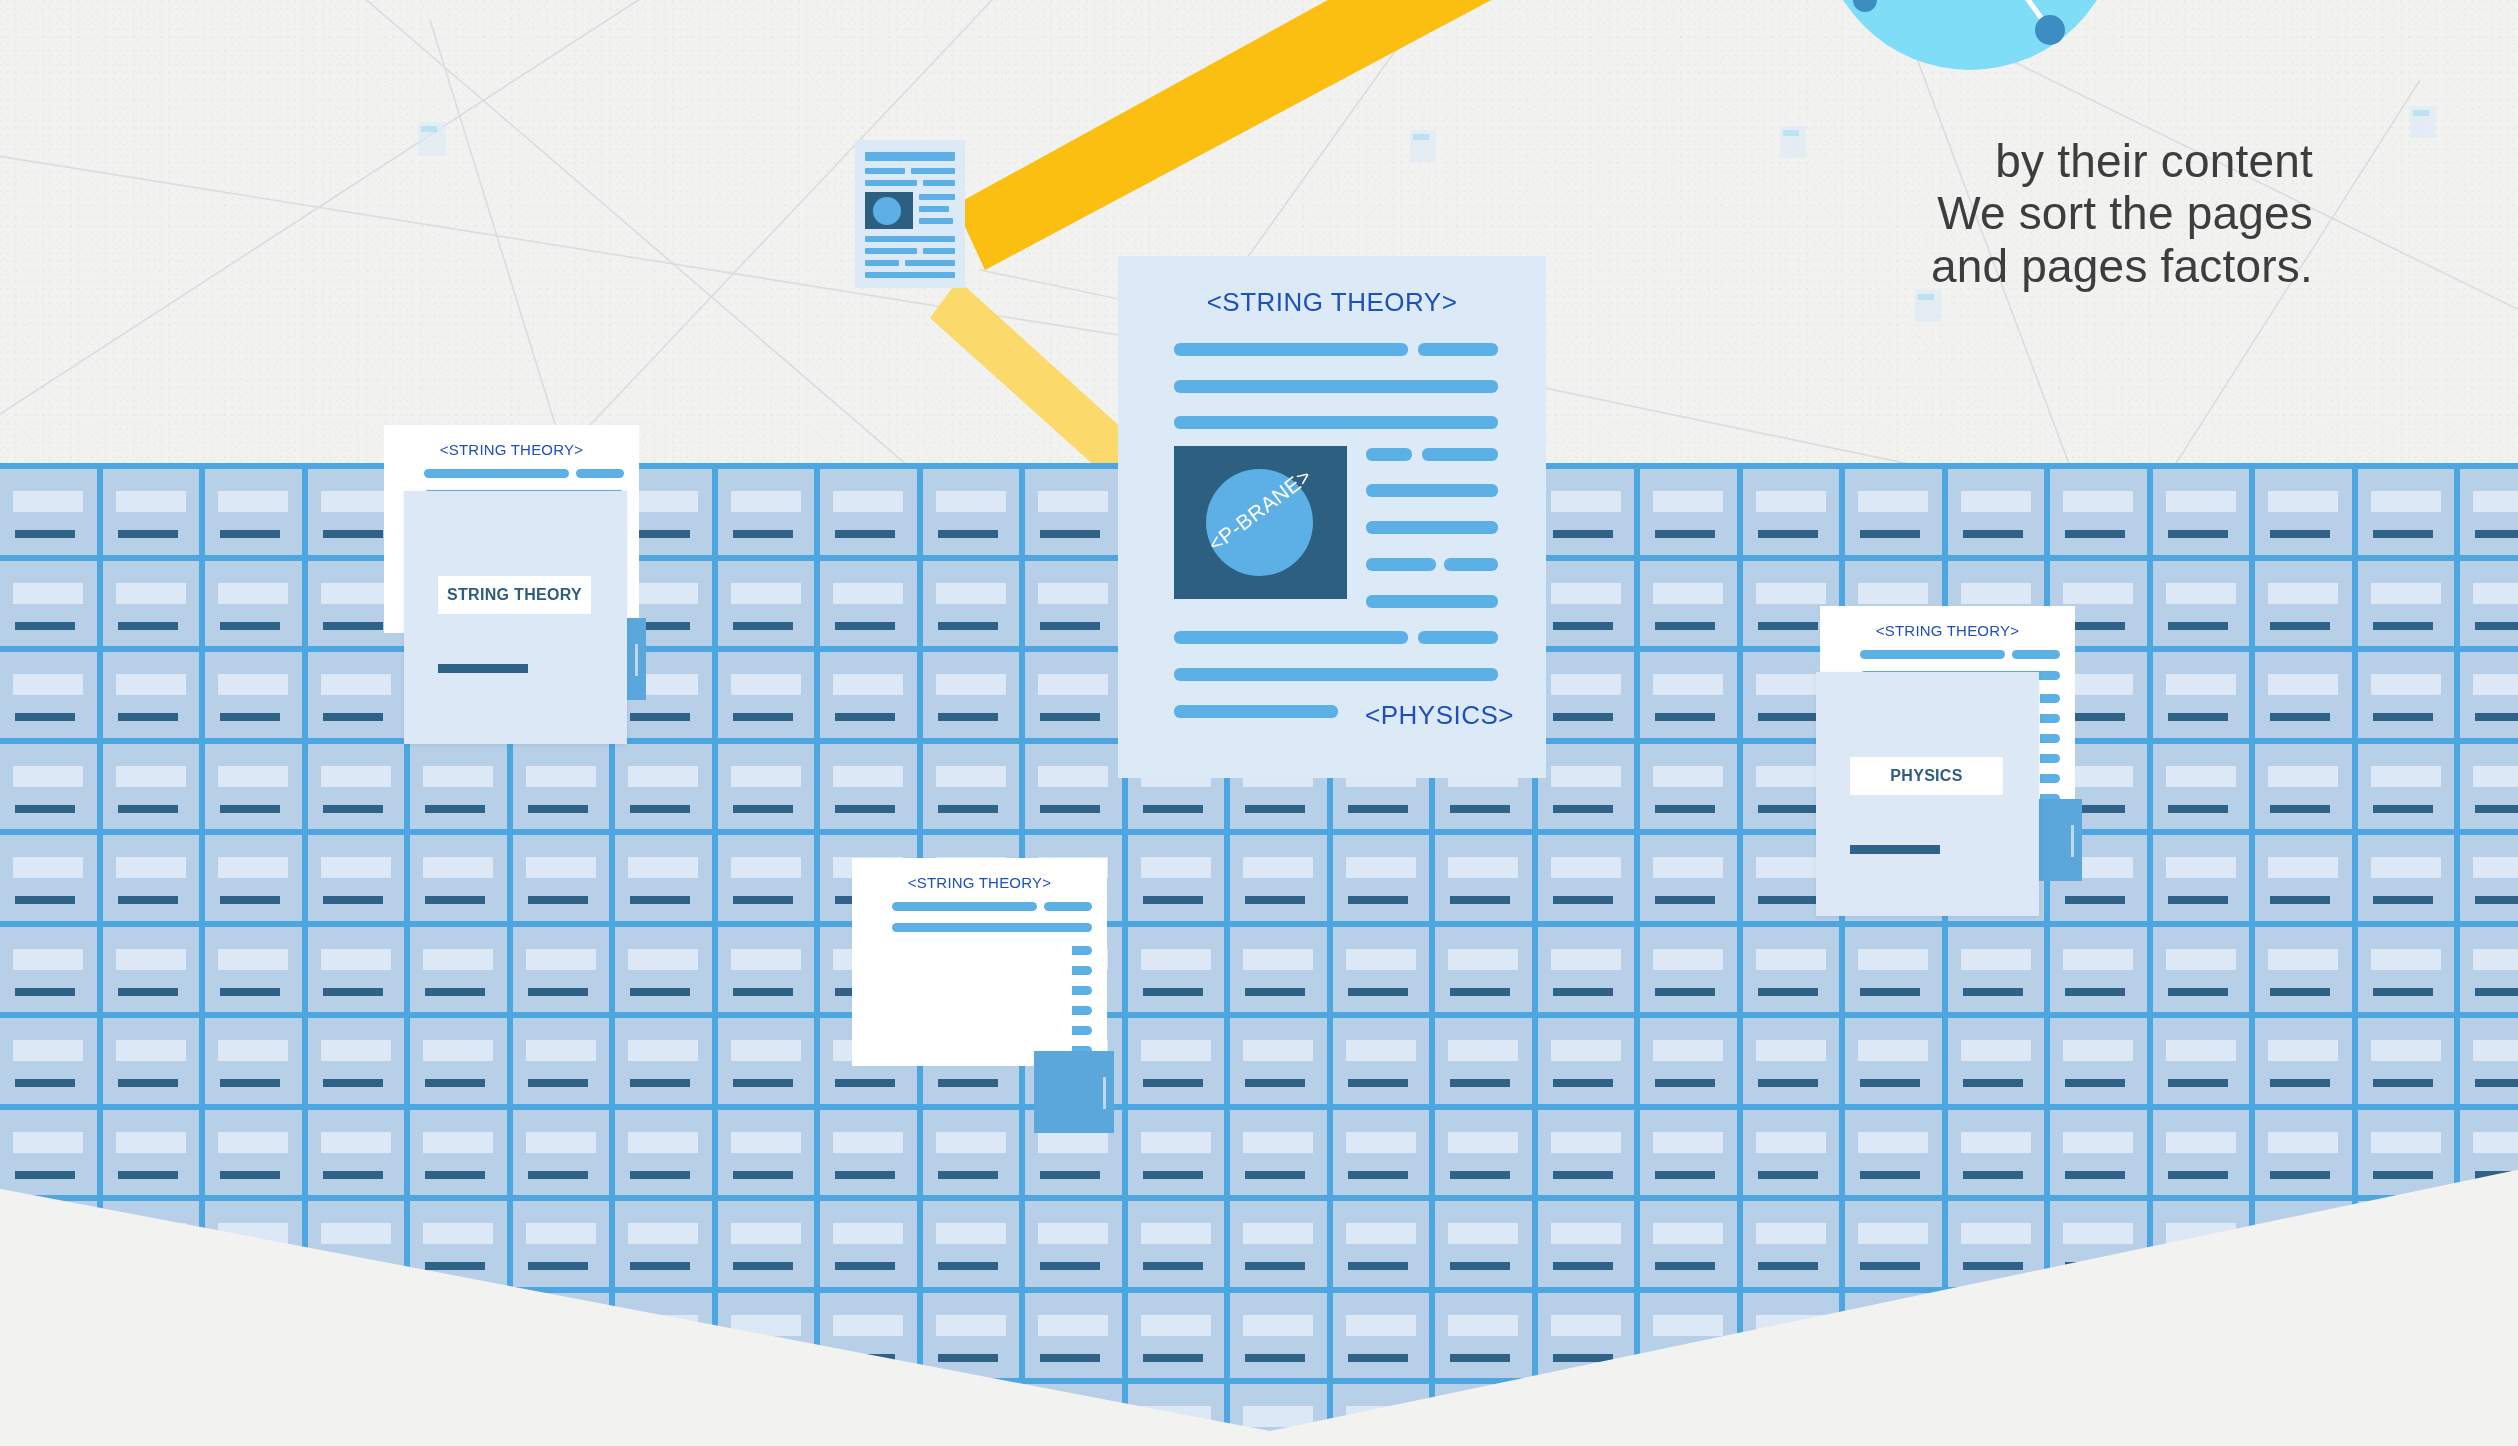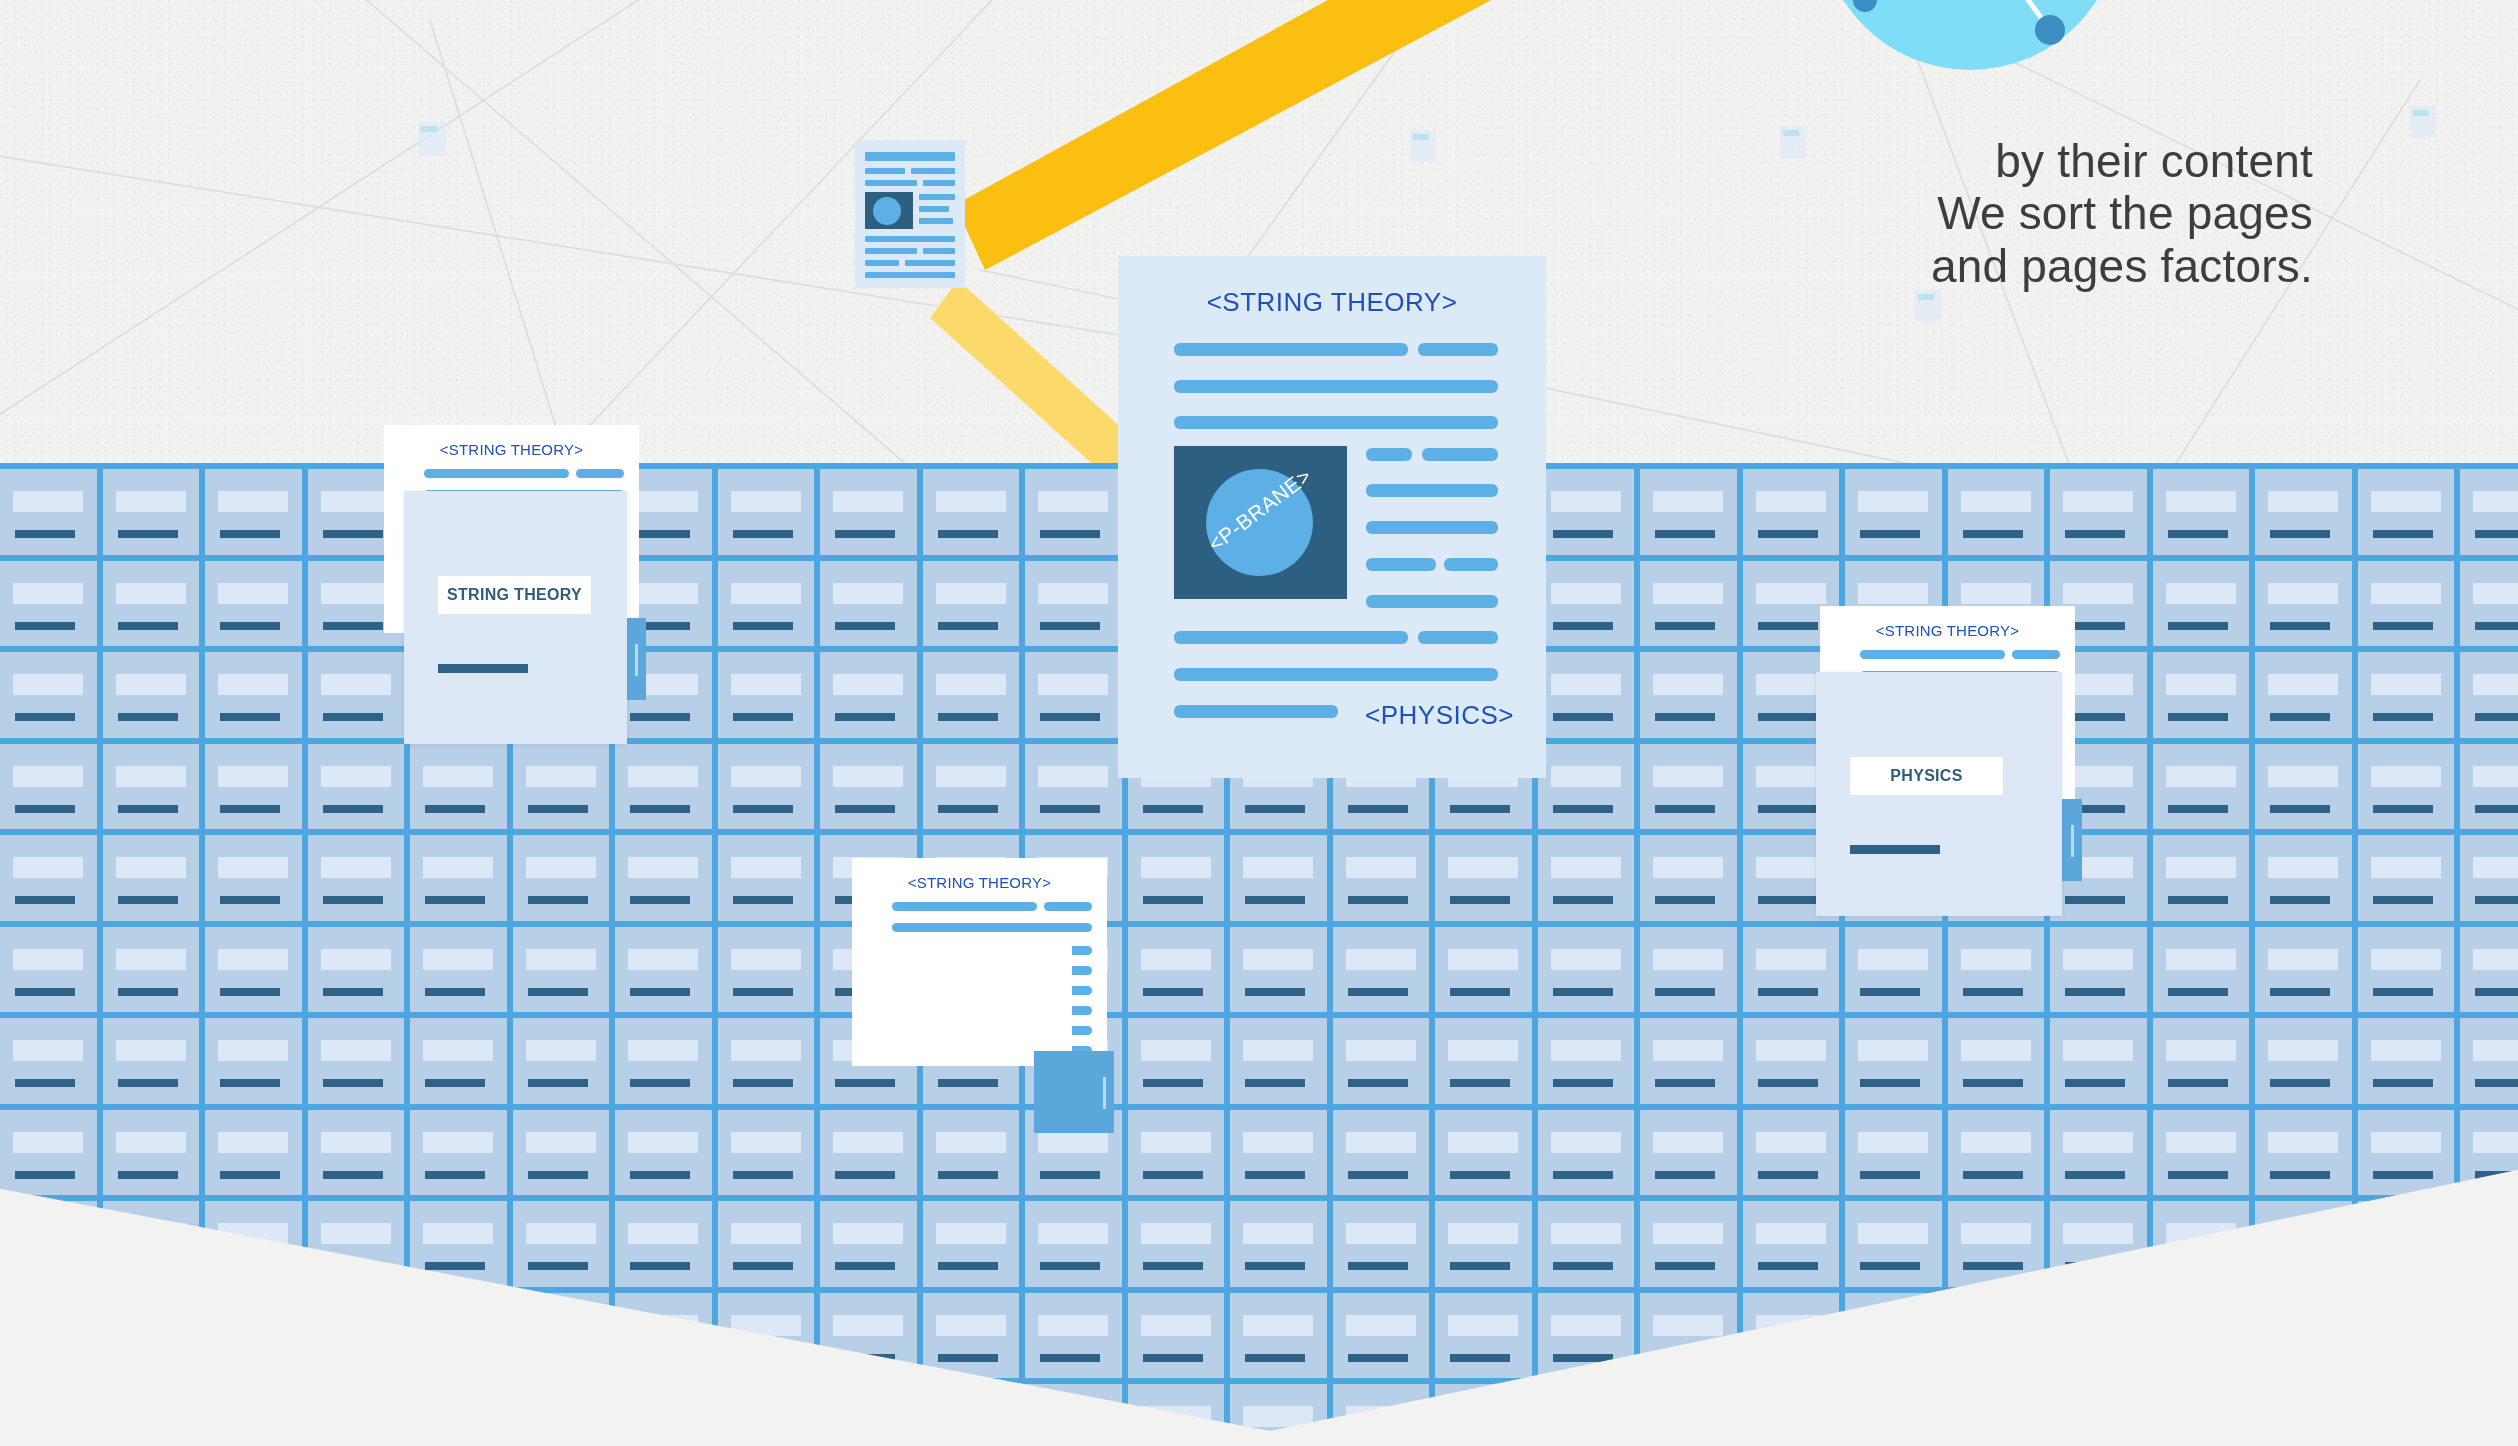--- a/index.html
+++ b/index.html
@@ -1426,19 +1426,19 @@
       <div class="stub" style="left:220px;top:88px;width:20px;height:9px;"></div>
       <div class="stub" style="left:220px;top:108px;width:20px;height:9px;"></div>
       <div class="stub" style="left:220px;top:128px;width:20px;height:9px;"></div>
       <div class="stub" style="left:220px;top:148px;width:20px;height:9px;"></div>
       <div class="stub" style="left:220px;top:168px;width:20px;height:9px;"></div>
       <div class="stub" style="left:220px;top:188px;width:20px;height:9px;"></div>
     </div>
     <div class="fg-tab" style="left:182px;top:193px;width:80px;height:82px;">
       <div class="notch"></div>
     </div>
-    <div class="fg-card" style="left:-4px;top:66px;width:246px;height:244px;">
+    <div class="fg-card" style="left:-4px;top:66px;width:223px;height:244px;">
       <div class="name" style="left:34px;top:85px;width:153px;height:38px;font-size:16px;">PHYSICS</div>
       <div class="bar" style="left:34px;top:173px;width:90px;height:9px;"></div>
     </div>
   </div>
 
 </div>
 
 </body></html>

